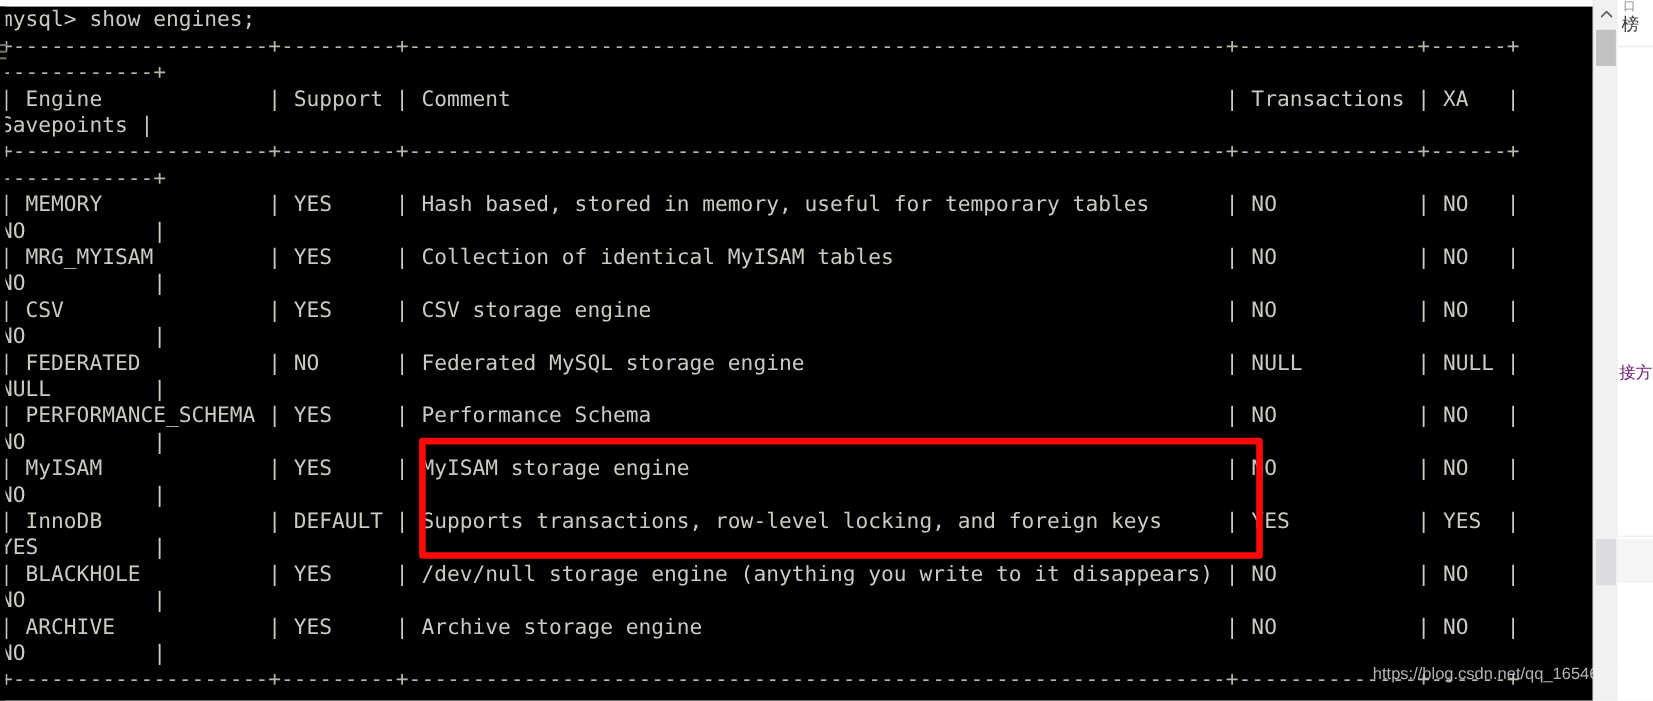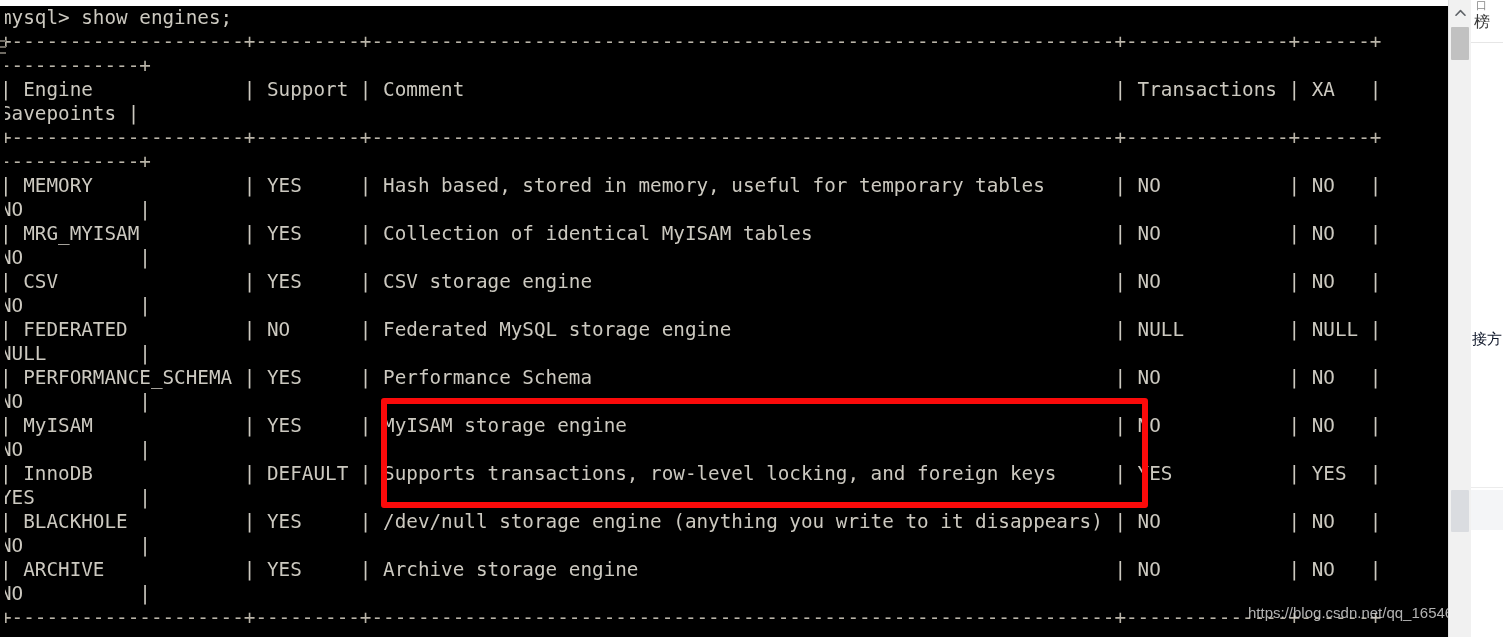--- a/index.html
+++ b/index.html
@@ -186,21 +186,21 @@
     font-size: 16px;
     color: #3a3a3a;
     white-space: nowrap;
   }
   .sp-glyph-mid {
     position: absolute;
     left: 1px;
     top: 330px;
     font-family: "DejaVu Sans", sans-serif;
     font-size: 15px;
-    color: #0f172a;
+    color: #701a75;
     white-space: nowrap;
   }
   .sp-tiny {
     position: absolute;
     left: 5px;
     top: -2px;
     font-family: "DejaVu Sans", sans-serif;
     font-size: 11px;
     color: #888;
     white-space: nowrap;

